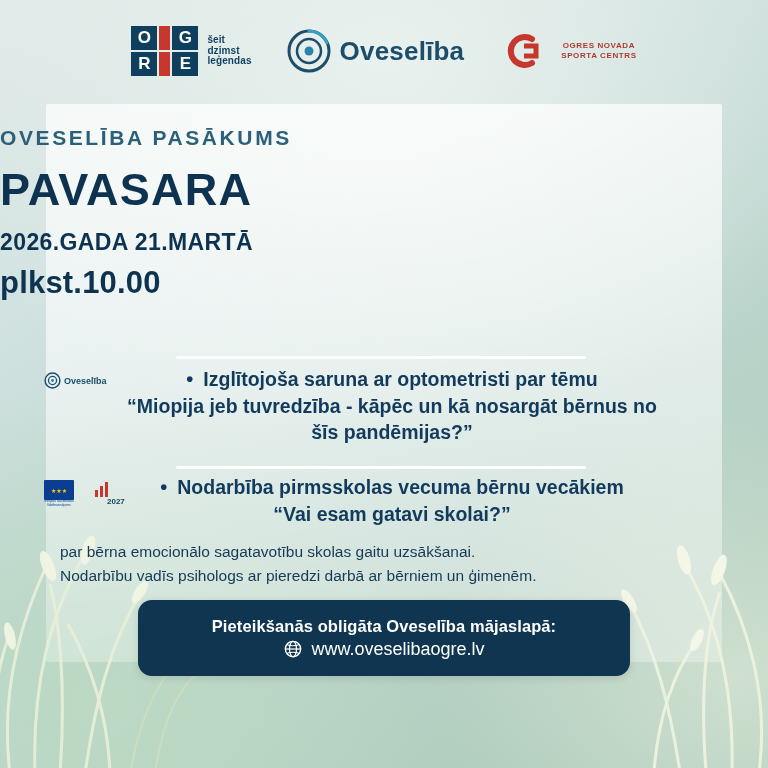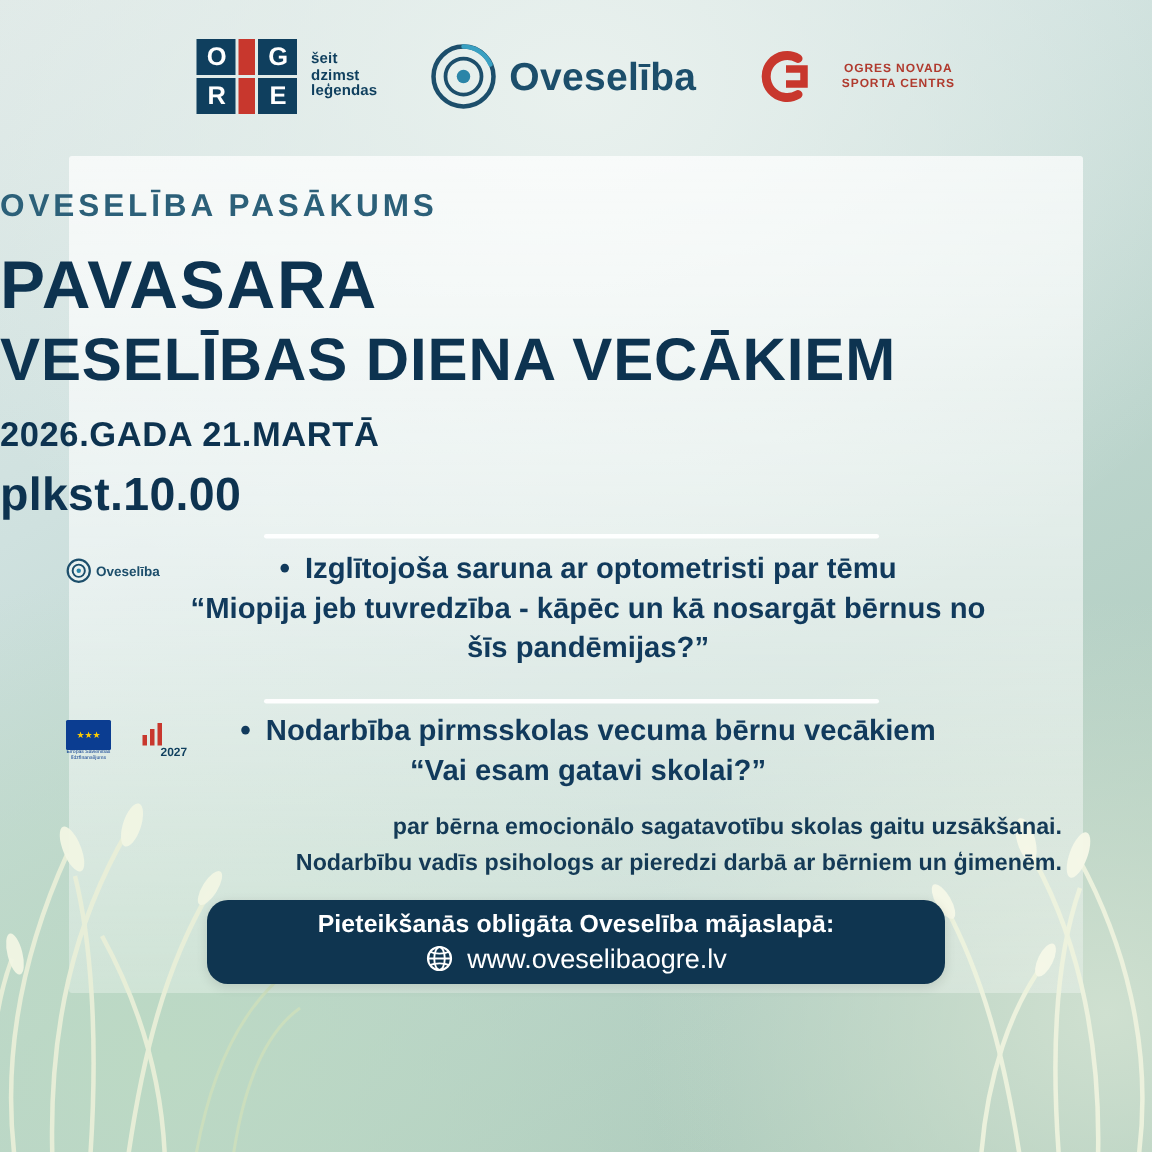--- a/index.html
+++ b/index.html
@@ -110,27 +110,27 @@
     display: flex; align-items: center; justify-content: center;
   }
   .eu-caption { font-size: 3.4px; color: #0b3d91; line-height: 1.1; width: 30px; text-align: center; }
   .lv27 { display: flex; flex-direction: column; align-items: center; }
   .lv27-bars { display: flex; gap: 2px; align-items: flex-end; height: 16px; }
   .lv27-bars i { display: block; width: 3px; background: #c8372d; }
   .lv27-text { font-size: 8px; font-weight: 700; color: #0f3f5e; padding-left: 28px; }
 
   
   .para {
-    position: absolute; top: 540px; left: 60px; right: 60px; text-align: right;
-    color: #143a56; font-size: 15.5px; line-height: 1.55; font-weight: 700;
+    position: absolute; top: 540px; left: 60px; right: 60px; text-align: left;
+    color: #143a56; font-size: 15.5px; line-height: 1.55; font-weight: 400;
   }
 
   
   .cta {
-    position: absolute; left: 138px; right: 138px; top: 600px; height: 56px;
+    position: absolute; left: 138px; right: 138px; top: 600px; height: 76px;
     background: #0f3550; border-radius: 14px;
     display: flex; flex-direction: column; align-items: center; justify-content: center; gap: 3px;
     box-shadow: 0 2px 8px rgba(0,0,0,0.12);
   }
   .cta-title { color: #ffffff; font-size: 16.5px; font-weight: 800; letter-spacing: .1px; }
   .cta-url-row { display: flex; align-items: center; gap: 8px; }
   .cta-url { color: #ffffff; font-size: 18px; font-weight: 500; }
   .globe { display: inline-flex; }
 </style>
 </head>
@@ -213,21 +213,20 @@
       <div class="sports-text">
         <div>OGRES NOVADA</div>
         <div>SPORTA CENTRS</div>
       </div>
     </div>
   </div>
 
   <div class="head">
     <div class="eyebrow">OVESELĪBA PASĀKUMS</div>
     <div class="title1">PAVASARA</div>
-    <div class="title2">VESELĪBAS DIENA VECĀKIEM</div>
     <div class="date">2026.GADA 21.MARTĀ</div>
     <div class="time">plkst.10.00</div>
   </div>
 
   <div class="sep sep-1"></div>
   <div class="sep sep-2"></div>
 
   <div class="item item-1">
     <div class="item-badge">
       <div class="mini-ov">

